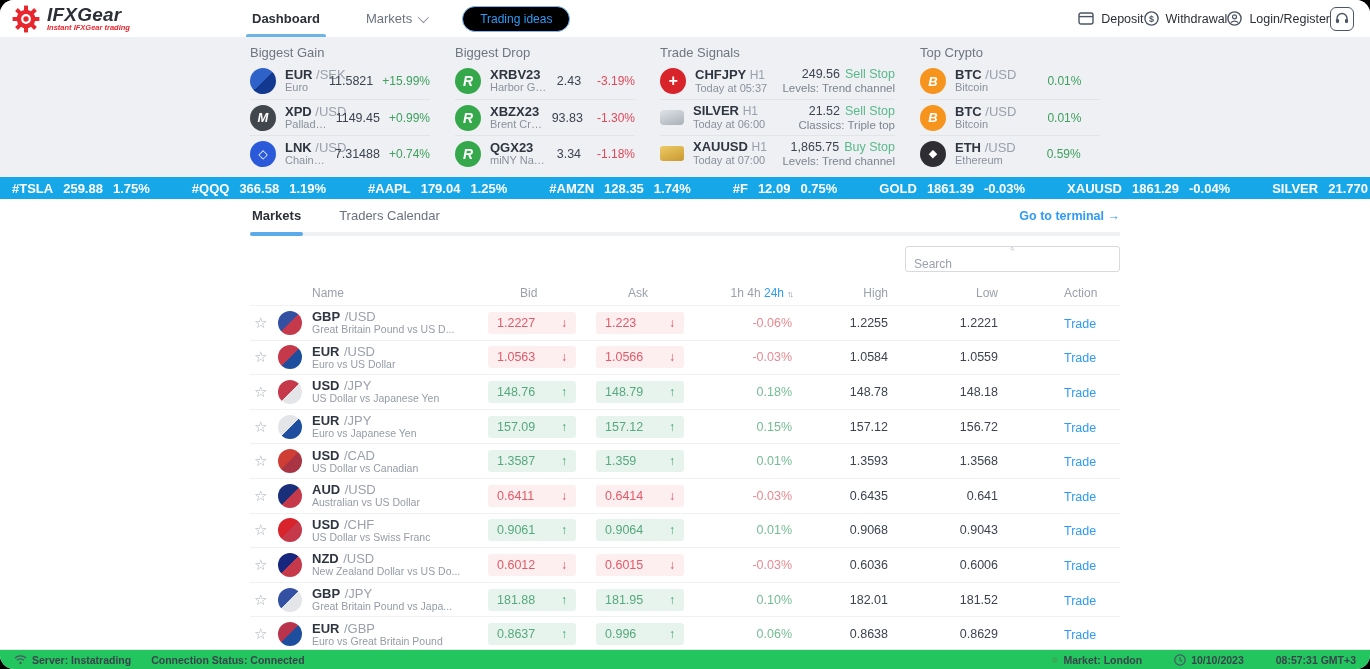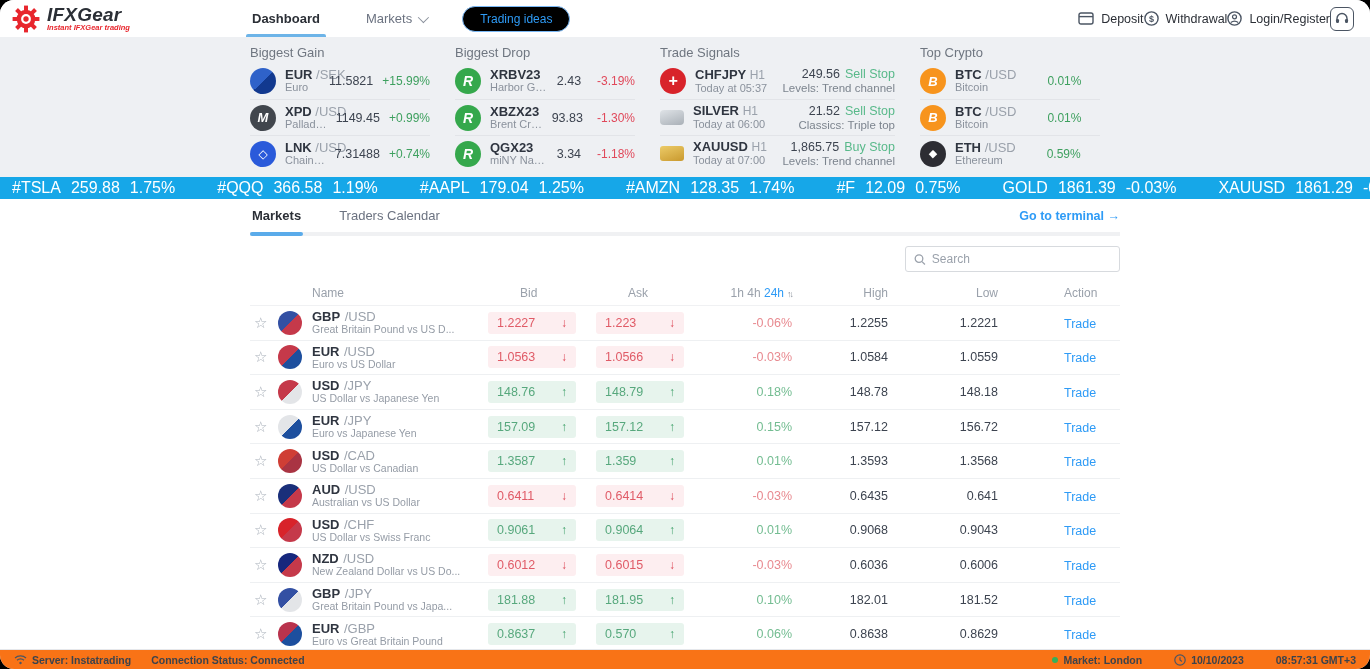--- a/index.html
+++ b/index.html
@@ -61,34 +61,34 @@
   .flag-eur-jpy { background:linear-gradient(135deg,#e3e5e8 50%,#1d4f9e 50%); }
   .flag-usd-cad { background:linear-gradient(135deg,#cf3e35 50%,#a93443 50%); }
   .flag-aud-usd { background:linear-gradient(135deg,#1a2f7a 50%,#c5394a 50%); }
   .flag-usd-chf { background:linear-gradient(135deg,#d8232a 50%,#c5394a 50%); }
   .flag-nzd-usd { background:linear-gradient(135deg,#16277d 50%,#c5394a 50%); }
   .flag-gbp-jpy { background:linear-gradient(135deg,#3350a3 50%,#e3e5e8 50%); }
   .flag-eur-gbp { background:linear-gradient(135deg,#b9334d 50%,#1d4f9e 50%); }
 
   
   .ticker { height:22px; background:#16a7e8; display:flex; align-items:center; gap:42px; padding:0 12px; overflow:hidden; white-space:nowrap; flex:0 0 auto; }
-  .titem { display:flex; gap:10px; font-size:16px; color:#fff; font-weight:400; flex:0 0 auto; }
+  .titem { display:flex; gap:10px; font-size:13px; color:#fff; font-weight:700; flex:0 0 auto; }
 
   
   main { background:#fff; padding-left:250px; flex:1 1 auto; overflow:hidden; }
   .content { width:870px; }
   .tabs-row { display:flex; align-items:flex-end; height:37px; border-bottom:4px solid #f0f1f3; position:relative; }
   .tab { font-size:13px; color:#6b7280; padding:0 2px 9px; margin-right:34px; position:relative; cursor:pointer; }
   .tab.active { color:#2b2f36; font-weight:700; }
   .tab.active::after { content:""; position:absolute; left:0; right:0; bottom:-4px; height:4px; background:#5aabea; border-radius:2px; }
   .terminal-link { margin-left:auto; font-size:12.5px; font-weight:600; color:#2e9bf6; padding-bottom:9px; cursor:pointer; }
   .filter-row { display:flex; align-items:center; height:42px; margin-top:2px; }
   .cat { font-size:12px; color:#3c434c; padding:5px 10px; border-radius:4px; margin-right:6px; cursor:pointer; white-space:nowrap; }
   .cat.active { background:#eef1f4; color:#2e9bf6; }
-  .searchbox { margin-left:auto; width:215px; height:26px; border:1px solid #d7dade; border-radius:3px; display:flex; align-items:center; padding:0 8px; gap:6px; background:#fff; }
+  .searchbox { margin-left:auto; width:215px; height:26px; border:1px solid #d7dade; border-radius:3px; display:flex; align-items:center; padding:0 8px; gap:6px; background:#fff;flex-direction:column; }
   .searchbox input { border:none; outline:none; font-size:12px; color:#3c434c; width:100%; font-family:inherit; }
   .searchbox input::placeholder { color:#9aa1ab; }
 
   .grid { display:grid; grid-template-columns:28px 34px 176px 108px 108px 96px 110px 110px 100px; align-items:center; }
   .thead { height:26px; color:#9aa1ab; font-size:12px; border-bottom:1px solid #f0f1f3; }
   .th-bid,.th-ask { padding-left:32px; }
   .th-change { text-align:right; padding-right:8px; white-space:nowrap; }
   .th-change .blue { color:#2e9bf6; }
   .sort-ic { font-size:9px; letter-spacing:-2px; color:#8a919c; margin-left:3px; cursor:pointer; }
   .th-high,.th-low { text-align:right; padding-right:22px; }
@@ -108,21 +108,21 @@
   .pill .arr { font-size:12px; }
   .pill.up .arr::after   { content:"↑"; color:#3fa169; }
   .pill.down .arr::after { content:"↓"; color:#dd4a58; }
   .chg { text-align:right; padding-right:8px; font-size:12.5px; }
   .chg.up { color:#74bd92; } .chg.down { color:#e88a90; }
   .hl { text-align:right; padding-right:22px; font-size:12.5px; color:#3d4450; }
   .actioncell { padding-left:44px; }
   .trade { color:#2e9bf6; font-size:12.5px; cursor:pointer; }
 
   
-  footer { height:20px; border-top:1px solid #e5e7eb; background:#f97316; display:flex; align-items:center; padding:0 14px; gap:20px; font-size:10.5px; color:#3c434c; font-weight:600; flex:0 0 auto; }
+  footer { height:20px; border-top:1px solid #e5e7eb; background:#22c55e; display:flex; align-items:center; padding:0 14px; gap:20px; font-size:10.5px; color:#3c434c; font-weight:600; flex:0 0 auto; }
   .f-item { display:flex; align-items:center; gap:5px; white-space:nowrap; }
   .f-right { margin-left:auto; display:flex; align-items:center; gap:32px; }
   .gdot { width:6px; height:6px; border-radius:50%; background:#35b05a; display:inline-block; }
 </style>
 </head>
 <body>
 
 <div class="window">
 
   <header>
@@ -648,21 +648,21 @@
             <span class="pairflag flag-eur-gbp"></span>
             <div class="namecell">
               <div><span class="base">EUR</span> <span class="quote">/GBP</span></div>
               <div class="desc">Euro vs Great Britain Pound</div>
             </div>
             <div class="pillcell"><span class="pill up">
                 <span>0.8637</span>
                 <span class="arr"></span>
               </span></div>
             <div class="pillcell"><span class="pill up">
-                <span>0.570</span>
+                <span>0.996</span>
                 <span class="arr"></span>
               </span></div>
             <div class="chg up">0.06%</div>
             <div class="hl">0.8638</div>
             <div class="hl">0.8629</div>
             <div class="actioncell"><a class="trade">Trade</a></div>
           </div>
         </div>
 
     </div>

